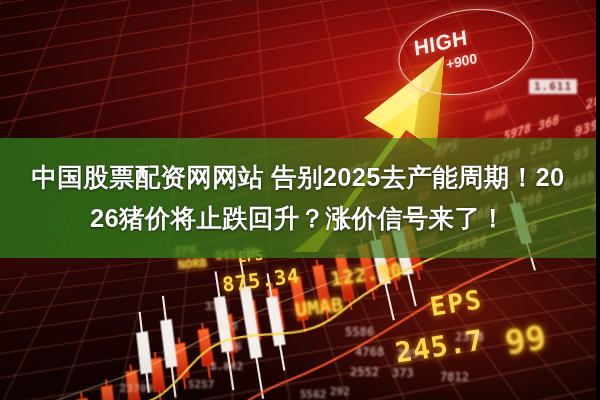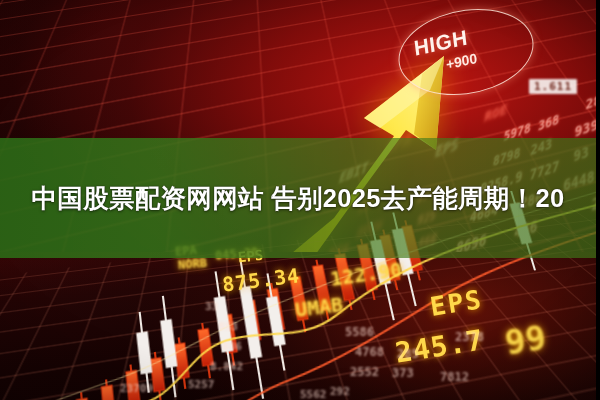--- a/index.html
+++ b/index.html
@@ -430,15 +430,16 @@
     <span class="wl blur1" style="left:188px; top:378px; font-size:11px;">5257</span>
     <span class="wl blur1" style="left:330px; top:385px; font-size:11px;">292</span>
     <span class="wl blur1" style="left:300px; top:388px; font-size:11px;">5562</span>
     <span class="wl blur1" style="left:120px; top:382px; font-size:11px;">23709</span>
   </div>
 
   <div class="vig"></div>
 
   <div class="band">
     <div class="band-line">中国股票配资网网站 告别2025去产能周期！20</div>
+    <div class="band-line">26猪价将止跌回升？涨价信号来了！</div>
   </div>
 
 </div>
 
 </body></html>

